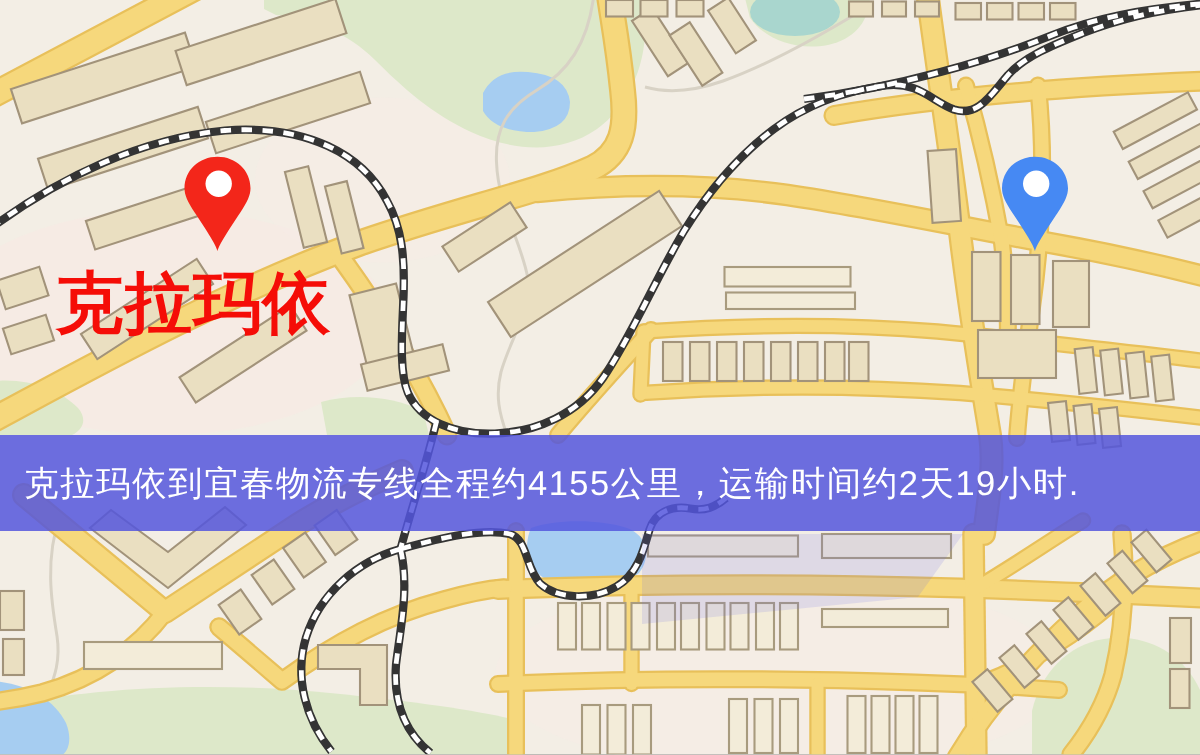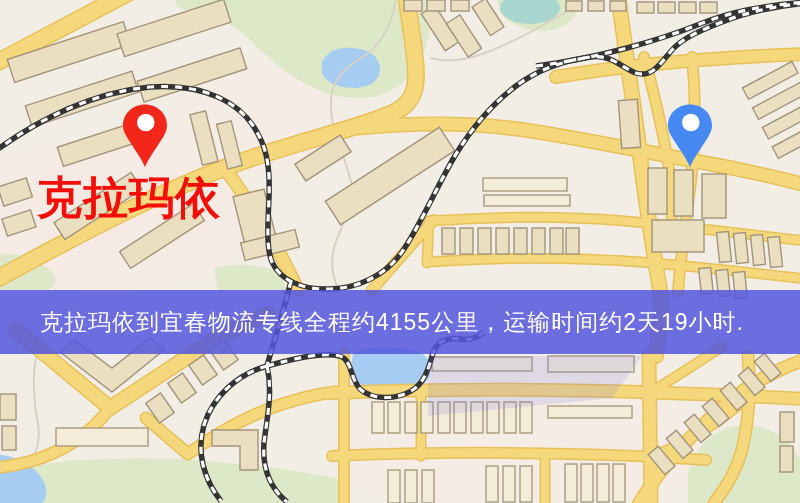--- a/index.html
+++ b/index.html
@@ -10,28 +10,28 @@
   }
   .stage svg.map{position:absolute;left:0;top:0;z-index:1;display:block;}
   .banner{
     position:absolute;left:0;top:290px;width:800px;height:64px;z-index:5;
     background:var(--banner_bg,rgba(84,86,221,0.85));
     display:flex;align-items:center;
   }
   .banner-text{
     color:var(--banner_text,#fff);
     font-size:23px;line-height:1;letter-spacing:1px;
-    padding-left:40px;white-space:nowrap;text-align:right;
+    padding-left:16px;white-space:nowrap;text-align:right;
   }
   .pin{position:absolute;width:46px;height:65px;z-index:6;}
   .pin.origin{left:122px;top:103px;}
   .pin.dest{left:667px;top:103px;}
   .city-label{
     position:absolute;z-index:6;font-weight:bold;font-size:45px;line-height:45px;
-    letter-spacing:1px;white-space:nowrap;font-family:Liberation Mono, monospace;
+    letter-spacing:1px;white-space:nowrap;
   }
   .city-label.origin{left:37px;top:179px;color:var(--origin_label,#f50d07);}
   .city-label.dest{left:644px;top:180px;color:var(--destination_label,#2b2bd8);}
 
   
   .bldg{fill:#eadfc1;stroke:#a2937a;stroke-width:1.4;}
   .bldg.light{fill:#f3ecd9;stroke:#a89b7e;}
   .road-out{fill:none;stroke:#e8c05a;stroke-linecap:round;stroke-linejoin:round;}
   .road-in{fill:none;stroke:var(--road_fill,#f6d87c);stroke-linecap:round;stroke-linejoin:round;}
   .rail-base{fill:none;stroke:#343434;stroke-width:5.5;}

